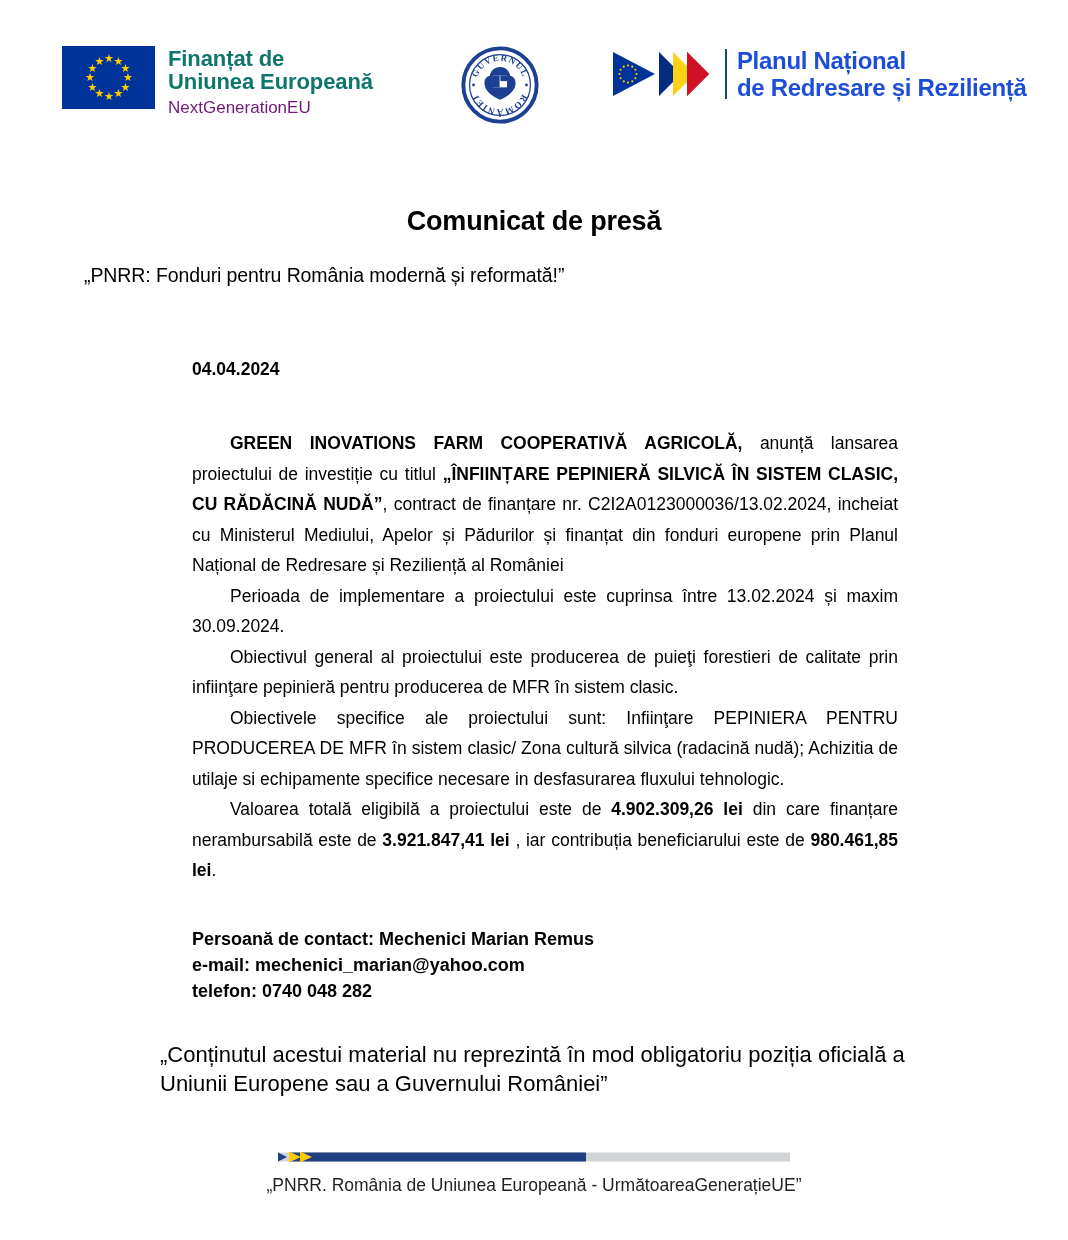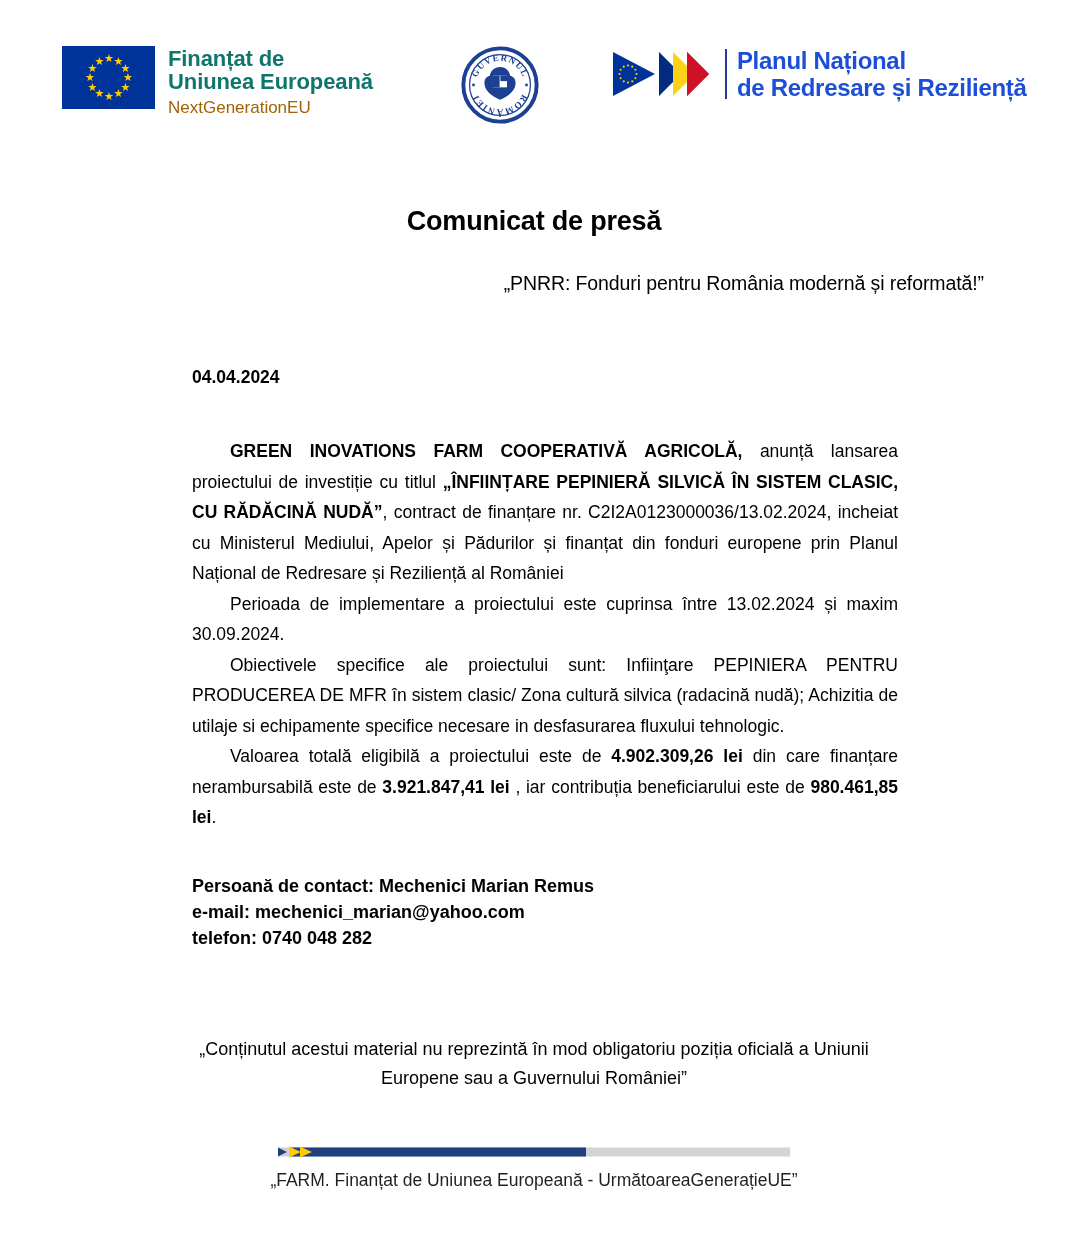--- a/index.html
+++ b/index.html
@@ -52,21 +52,21 @@
   }
   .eu-title {
     color: #0f766e;
     font-weight: bold;
     font-size: 22px;
     line-height: 23px;
     letter-spacing: -0.1px;
     white-space: pre-line;
   }
   .eu-sub {
-    color: #a16207;
+    color: #701a75;
     font-size: 17px;
     line-height: 22px;
     margin-top: 4px;
   }
 
   
   .gov-seal {
     margin-left: 88px;
     margin-top: 0px;
     width: 78px;
@@ -106,23 +106,23 @@
     padding: 0 84px;
   }
   .title {
     text-align: center;
     font-weight: bold;
     font-size: 27px;
     margin-top: 96px;
     letter-spacing: -0.2px;
   }
   .subtitle {
-    text-align: right;
+    text-align: left;
     font-size: 19.5px;
-    margin-top: 35px;
+    margin-top: 27px;
     letter-spacing: -0.1px;
   }
   .date {
     font-weight: bold;
     font-size: 17.5px;
     margin-top: 72px;
     margin-left: 108px;
   }
 
   .body-block {
@@ -144,23 +144,23 @@
 
   .contact {
     margin-top: 40px;
     margin-left: 108px;
     font-weight: bold;
     font-size: 18px;
     line-height: 26px;
   }
 
   .disclaimer {
-    margin-top: 84px;
-    text-align: center;
-    font-size: 18px;
+    margin-top: 36px;
+    text-align: left;
+    font-size: 22px;
     line-height: 29px;
     padding: 0 76px;
   }
 
   
   .footer {
     margin-top: 52px;
     text-align: center;
   }
   .footer-bar {
@@ -266,20 +266,21 @@
   <div class="date">04.04.2024</div>
 
   <div class="body-block">
 
     <p class="indent">
       <span class="b">GREEN INOVATIONS FARM COOPERATIVĂ AGRICOLĂ,</span><span> anunță lansarea proiectului de investiție cu titlul </span><span class="b">„ÎNFIINȚARE PEPINIERĂ SILVICĂ ÎN SISTEM CLASIC, CU RĂDĂCINĂ NUDĂ”</span><span>, contract de finanțare nr. C2I2A0123000036/13.02.2024, incheiat cu Ministerul Mediului, Apelor și Pădurilor și finanțat din fonduri europene prin Planul Național de Redresare și Reziliență al României</span>
     </p>
 
     <p class="indent">Perioada de implementare a proiectului este cuprinsa  între 13.02.2024 și  maxim 30.09.2024.</p>
 
+    <p class="indent">Obiectivul general al proiectului este producerea de puieţi forestieri de calitate prin infiinţare pepinieră pentru producerea de MFR în sistem clasic.</p>
 
     <p class="indent">Obiectivele specifice ale proiectului sunt: Infiinţare PEPINIERA PENTRU PRODUCEREA DE MFR în sistem clasic/ Zona cultură silvica (radacină nudă); Achizitia de utilaje si echipamente specifice necesare in desfasurarea fluxului tehnologic.</p>
 
     <p class="indent">
       <span>Valoarea totală eligibilă a proiectului este de </span><span class="b">4.902.309,26 lei</span><span>  din care finanțare nerambursabilă este de </span><span class="b">3.921.847,41 lei</span><span> , iar contribuția beneficiarului este de </span><span class="b">980.461,85 lei</span><span>.</span>
     </p>
 
   </div>
 
   <div class="contact">
@@ -293,17 +294,17 @@
   <div class="footer">
     <div class="footer-bar">
       <svg viewBox="0 0 512 14" width="512" height="14">
         <rect x="0" y="2.5" width="512" height="9" fill="#d2d3d5"></rect>
         <rect x="12" y="2.5" width="296" height="9" fill="#1F3F7E"></rect>
         <polygon points="0,2.5 0,11.5 9,7" fill="#1F3F7E"></polygon>
         <polygon points="11,1.5 11,12.5 23,7" fill="#FFCC00"></polygon>
         <polygon points="22,1.5 22,12.5 34,7" fill="#FFCC00"></polygon>
       </svg>
     </div>
-    <div class="footer-caption">„FARM. Finanțat de Uniunea Europeană - UrmătoareaGenerațieUE”</div>
+    <div class="footer-caption">„PNRR. România de Uniunea Europeană - UrmătoareaGenerațieUE”</div>
 
   </div>
 
 </div>
 
 </body></html>

